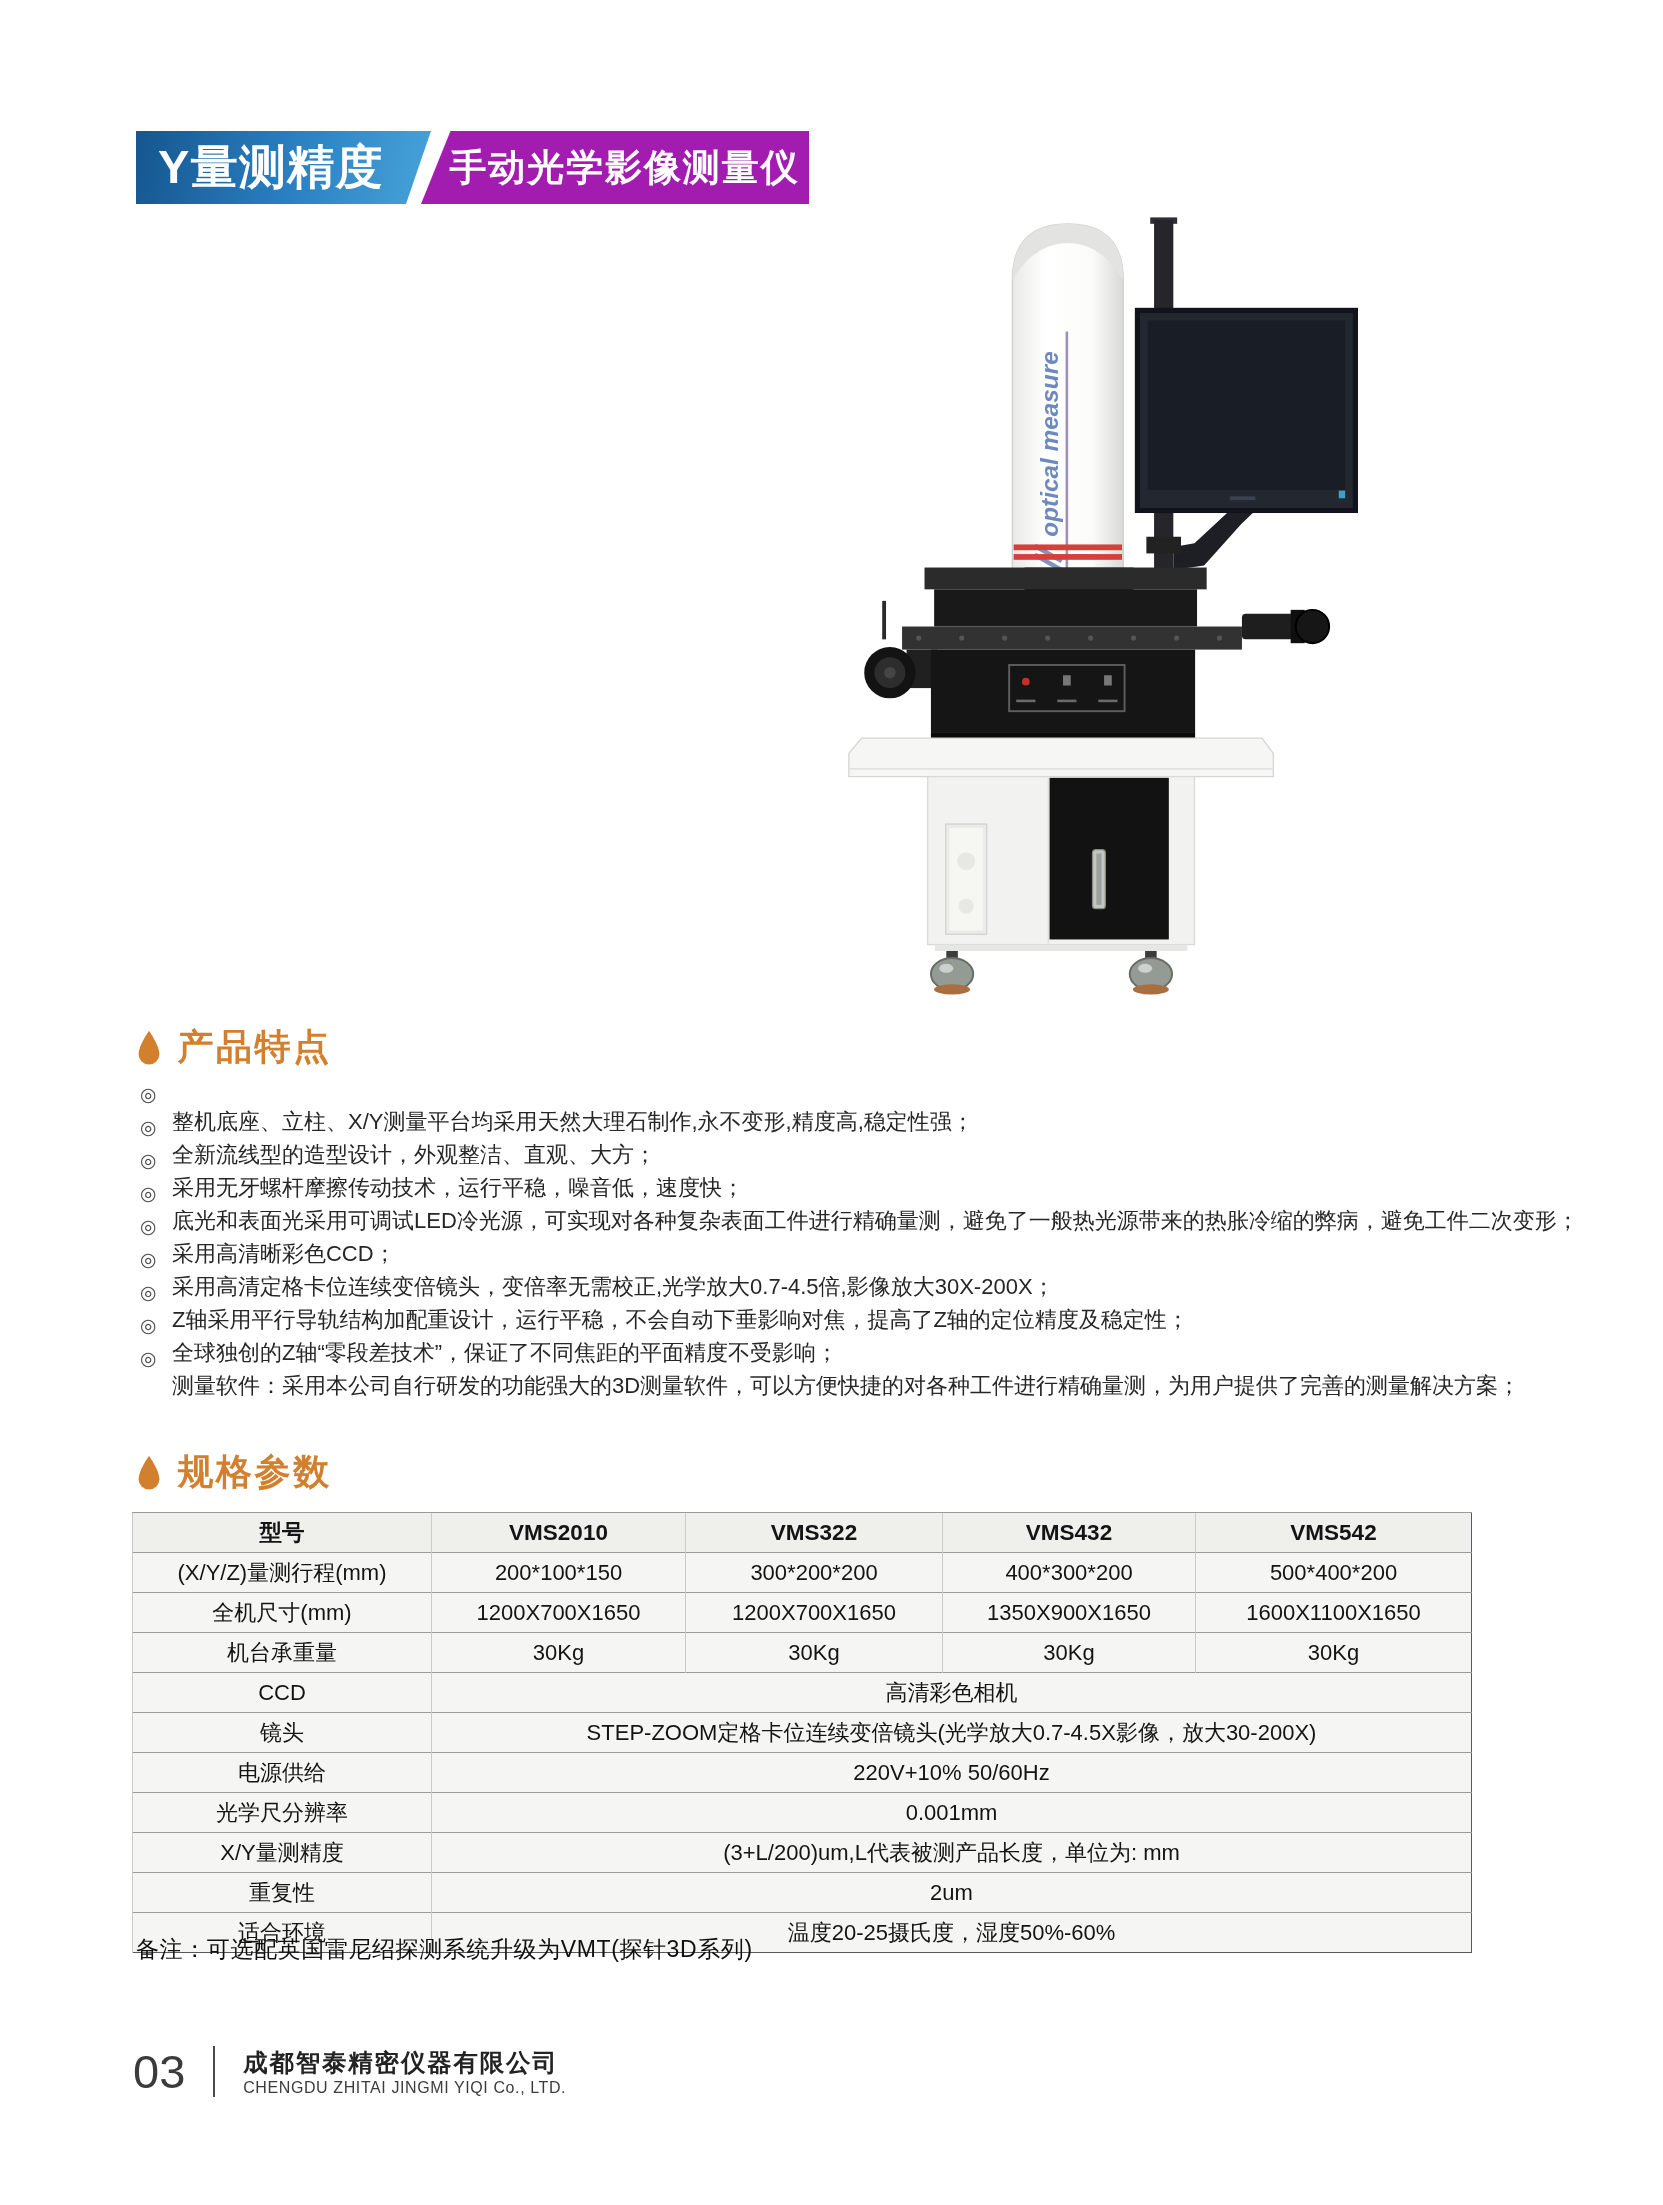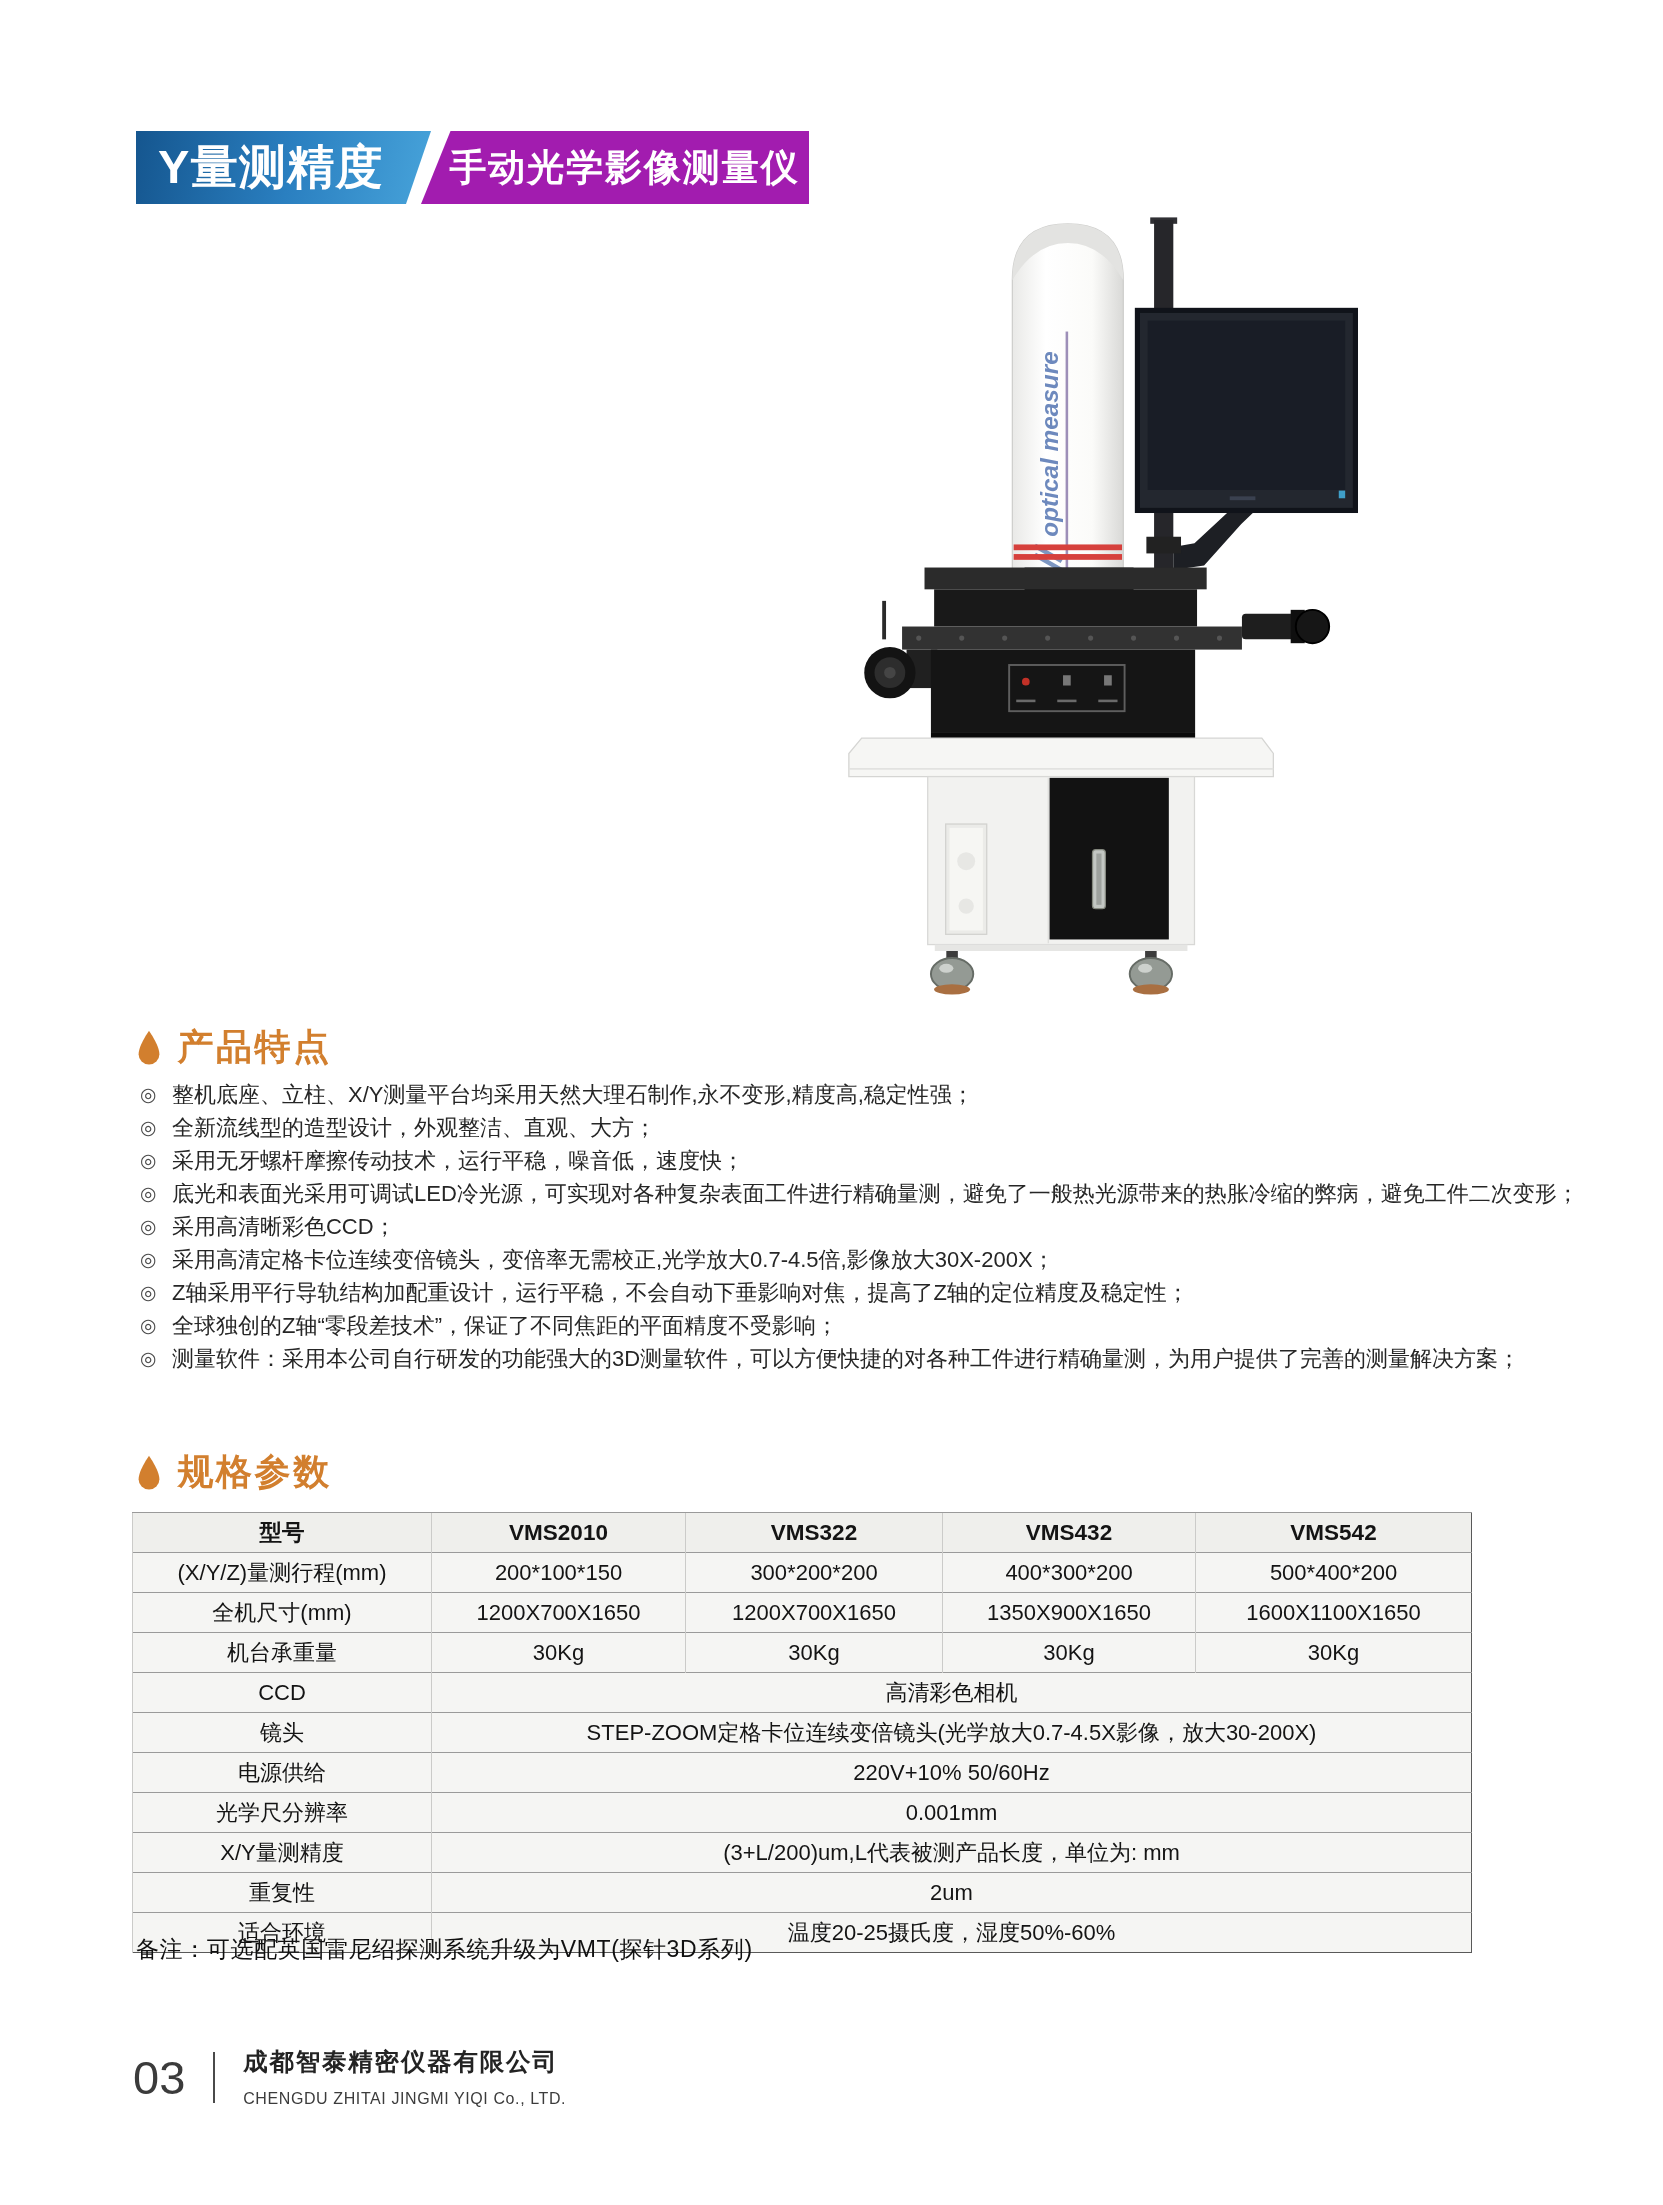--- a/index.html
+++ b/index.html
@@ -21,41 +21,41 @@
   .sec-title{position:absolute;left:136px;display:flex;align-items:center;gap:15.4px;}
   .sec-title .txt{color:#d27f2e;font-size:36px;font-weight:bold;letter-spacing:2.6px;}
   .sec-features{top:1015px;margin-top:8px;}
   .sec-specs{top:1448px;}
 
   
   .features-list{position:absolute;left:140px;top:1080px;width:1495px;
     list-style:none;margin:0;padding:0;}
   .features-list li{display:flex;align-items:flex-start;gap:15.4px;height:33px;}
   .bsym{font-size:19px;color:#4a4a4a;line-height:29.5px;flex:0 0 auto;}
-  .btxt{font-size:22px;color:#262626;line-height:29.5px;white-space:nowrap;}
+  .btxt{font-size:22px;color:#262626;line-height:29.5px;white-space:nowrap;margin-top:27px;}
 
   
   .spec-table{position:absolute;left:132px;top:1512px;width:1339px;
     border-collapse:collapse;table-layout:fixed;background:#f5f5f3;
     border:1.9px solid #595959;}
   .spec-table th,.spec-table td{
     border-left:1.3px solid #cbcbc9;border-top:1.3px solid #9a9a9a;
     text-align:center;vertical-align:middle;font-size:22px;color:#141414;
     height:39px;padding:0;overflow:hidden;margin-top:40px;}
   .spec-table thead th{font-weight:bold;font-size:22.5px;background:#efefec;}
 
   .note{position:absolute;left:136px;top:1934px;font-size:23px;color:#101010;letter-spacing:0.6px;}
 
   
   .footer{position:absolute;left:133px;top:2046px;display:flex;align-items:center;gap:28px;}
   .pagenum{font-size:47px;color:#3b3b3b;line-height:1;}
   .vline{width:1.9px;height:51px;background:#4a4a4a;}
   .cstack{display:flex;flex-direction:column;justify-content:center;}
   .cn{font-size:24.4px;font-weight:bold;color:#232323;letter-spacing:1.9px;}
-  .en{font-size:16px;color:#3c3c3c;margin-top:12px;letter-spacing:0.6px;}
+  .en{font-size:16px;color:#3c3c3c;margin-top:0;letter-spacing:0.6px;}
 
   
   .machine{position:absolute;left:845px;top:216px;width:513px;height:780px;}
 </style>
 </head>
 <body>
 
 <div class="page">
 
   <div class="hdr-series">

